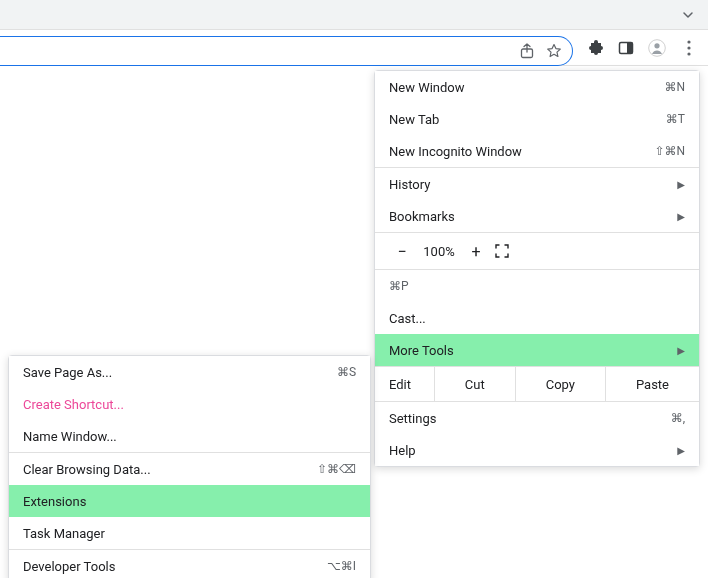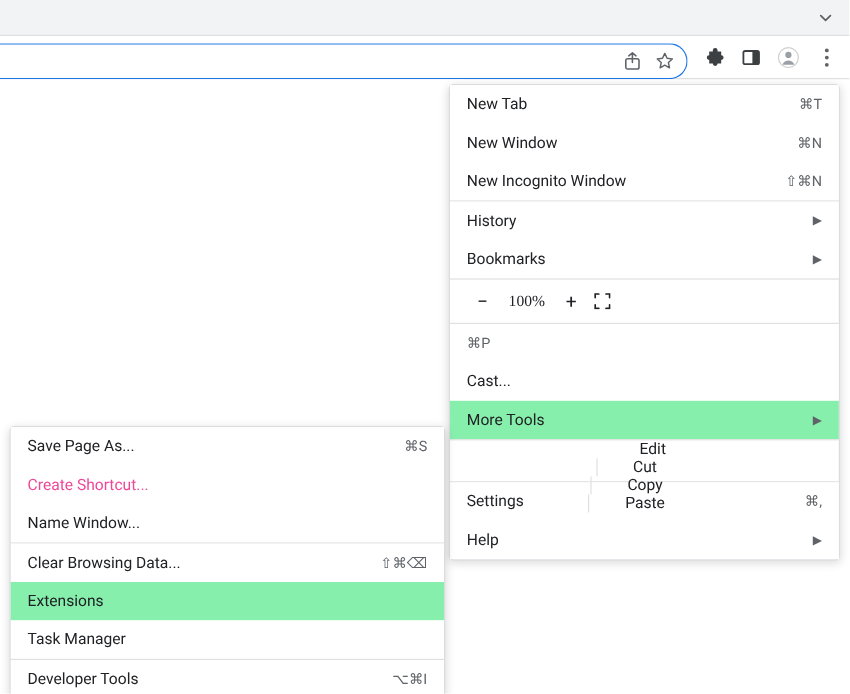--- a/index.html
+++ b/index.html
@@ -90,27 +90,26 @@
   .menu-sep { height: 1px; background: #e0e0e0; }
   .zoom-row {
     display: flex;
     align-items: center;
     height: 36px;
     padding-left: 14px;
     padding-right: 8px;
   }
   .zoom-row .label { flex: 1; }
   .zoom-btn { width: 26px; text-align: center; cursor: pointer; color:#202124; font-size:16px; }
-  .zoom-val { width: 48px; text-align: center; font-family: Liberation Serif, serif; }
+  .zoom-val { width: 48px; text-align: center; }
   .fullscreen-btn { width: 26px; text-align:center; cursor:pointer; margin-left: 6px; }
   .edit-row {
     display: flex;
     align-items: center;
     height: 34px;
-    flex-direction: column;
   }
   .edit-row .edit-label { flex: 1; padding-left: 14px; }
   .edit-cell {
     border-left: 1px solid #e0e0e0;
     height: 100%;
     display: flex;
     align-items: center;
     justify-content: center;
     padding: 0 30px;
     cursor: pointer;
@@ -174,26 +173,26 @@
           <circle cx="2" cy="2" r="1.6" fill="#5f6368"></circle>
           <circle cx="2" cy="8" r="1.6" fill="#5f6368"></circle>
           <circle cx="2" cy="14" r="1.6" fill="#5f6368"></circle>
         </svg>
     </span>
   </div>
 </div>
 
 <div class="menu main-menu">
   <div class="menu-item">
+    <span class="label">New Window</span>
+    <span class="shortcut">⌘N</span>
+  </div>
+  <div class="menu-item">
     <span class="label">New Tab</span>
     <span class="shortcut">⌘T</span>
-  </div>
-  <div class="menu-item">
-    <span class="label">New Window</span>
-    <span class="shortcut">⌘N</span>
   </div>
   <div class="menu-item">
     <span class="label">New Incognito Window</span>
     <span class="shortcut">⇧⌘N</span>
   </div>
   <div class="menu-sep"></div>
   <div class="menu-item">
     <span class="label">History</span>
     <span class="tri">▶</span>
   </div>

